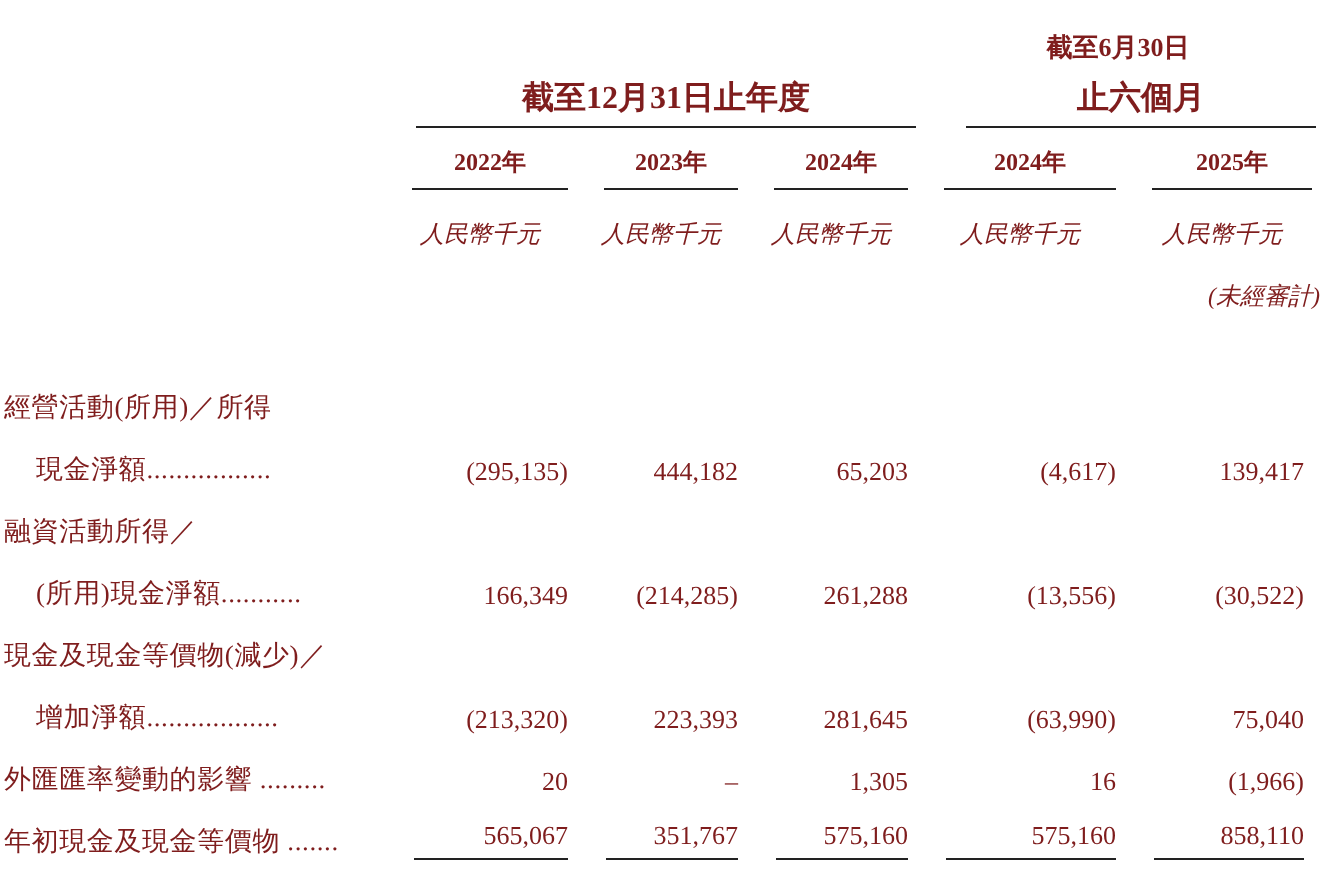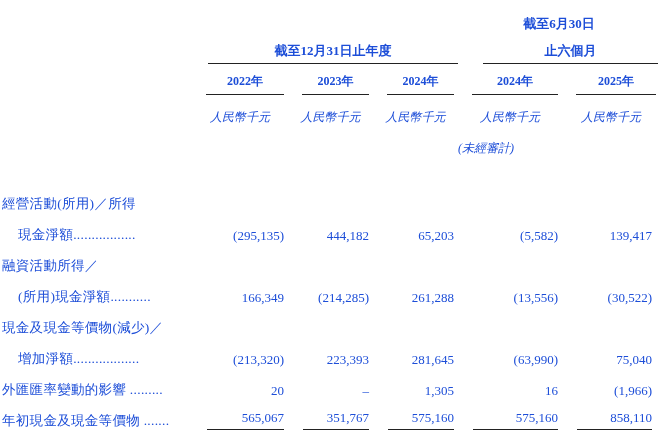--- a/index.html
+++ b/index.html
@@ -1,59 +1,59 @@
 <!DOCTYPE html>
 <html><head>
 <meta charset="utf-8">
 <style>
   html, body { margin: 0; padding: 0; background: #ffffff; }
   .page {
     position: relative;
     width: 660px;
     height: 448px;
     background: #ffffff;
-    color: #1d4ed8;
+    color: #7f1d1d;
     font-family: "Liberation Serif", "DejaVu Serif", serif;
     overflow: hidden;
   }
   table.fin {
     border-collapse: collapse;
     table-layout: fixed;
     width: 660px;
     margin-top: 2px;
   }
   td { padding: 0; vertical-align: bottom; }
 
   
   .hcell { text-align: center; font-weight: bold; font-size: 13px; }
   tr.h1 td { height: 22px; }
   tr.h2 td { height: 21px; }
   .grule {
     border-bottom: 1.5px solid #222;
     padding-bottom: 3px;
     text-align: center;
     font-weight: bold;
-    font-size: 13px;
+    font-size: 16px;
   }
   .g1 { margin-left: 16px; }
   .g2 { margin-left: 25px; margin-right: 2px; }
   tr.h3 td { height: 25px; }
   .yrule {
     border-bottom: 1.5px solid #222;
     padding-bottom: 4px;
     text-align: center;
     font-weight: bold;
     font-size: 12px;
     margin-left: 14px;
     margin-right: 4px;
   }
   tr.h4 td { height: 24px; }
   .unit { text-align: center; font-style: italic; font-size: 12px; padding-top: 5px; }
   tr.h5 td { height: 20px; }
-  .unaud { text-align: left; font-style: italic; font-size: 12px; }
+  .unaud { text-align: right; font-style: italic; font-size: 12px; }
   tr.hgap td { height: 22px; }
 
   
   tbody tr { height: 31px; }
   td.lab {
     font-size: 13.5px;
     padding-left: 2px;
     padding-bottom: 6px;
     white-space: nowrap;
     overflow: hidden;
@@ -144,21 +144,21 @@
           <td class="val"></td>
           <td class="val"></td>
           <td class="val"></td>
           <td class="val"></td>
         </tr>
         <tr>
           <td class="lab ind">現金淨額.................</td>
           <td class="val">(295,135)</td>
           <td class="val">444,182</td>
           <td class="val">65,203</td>
-          <td class="val">(5,582)</td>
+          <td class="val">(4,617)</td>
           <td class="val">139,417</td>
         </tr>
         <tr>
           <td class="lab">融資活動所得／</td>
           <td class="val"></td>
           <td class="val"></td>
           <td class="val"></td>
           <td class="val"></td>
           <td class="val"></td>
         </tr>

